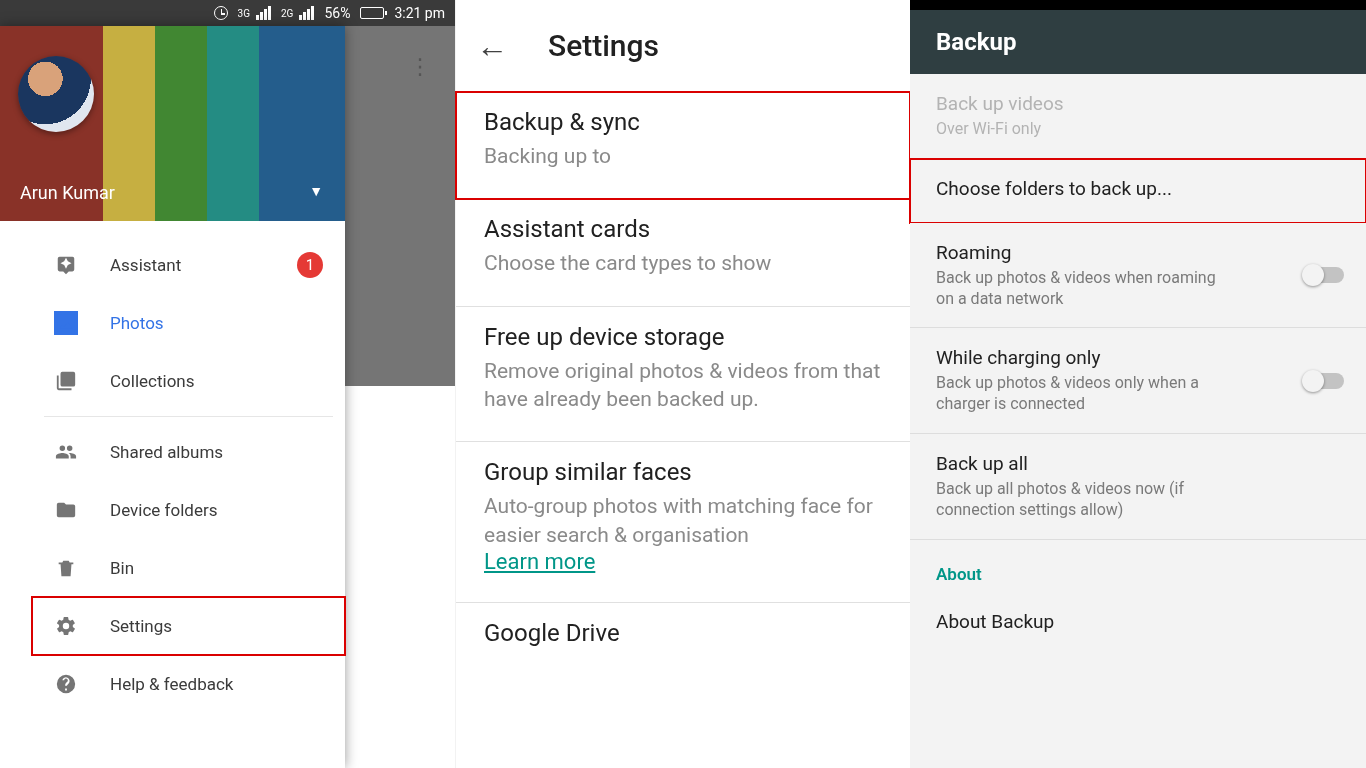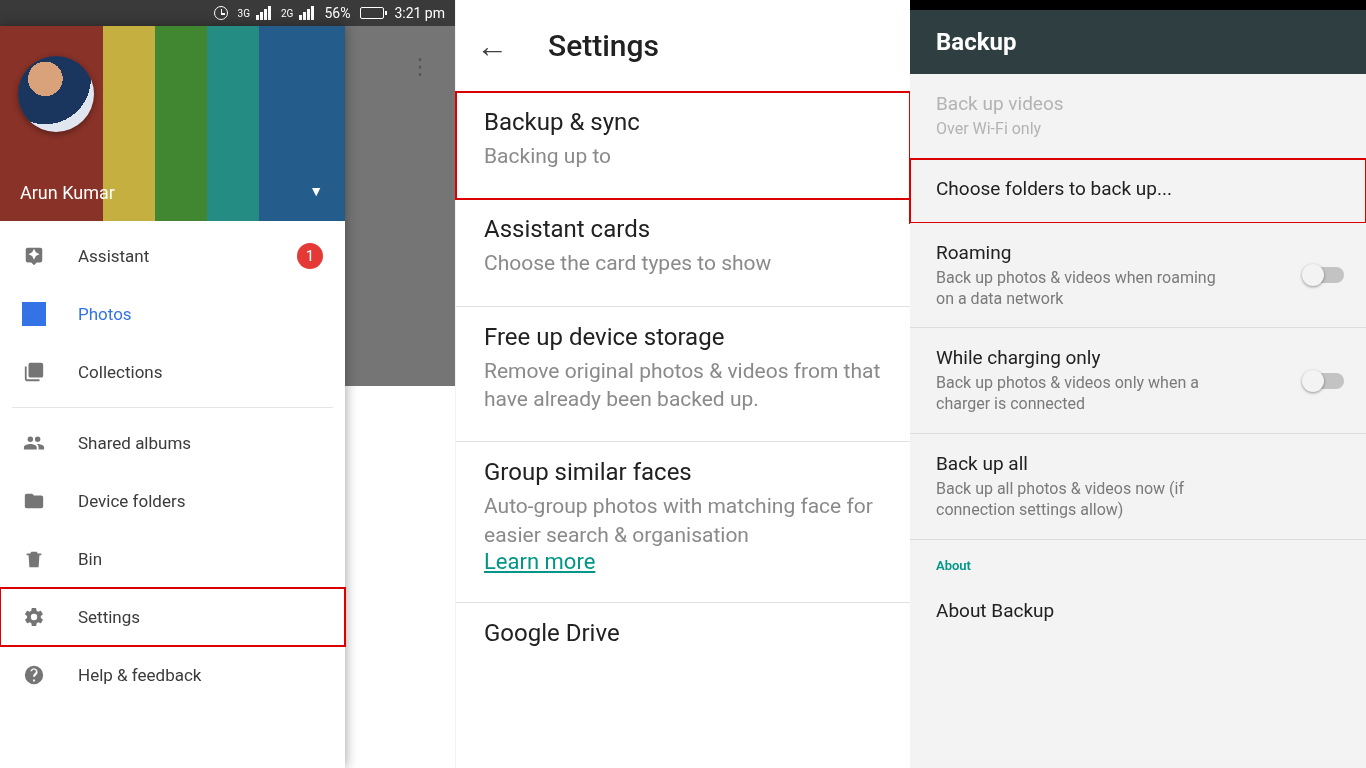--- a/index.html
+++ b/index.html
@@ -58,21 +58,21 @@
   }
   .drawer-header .dim{position:absolute;inset:0;background:rgba(0,0,0,.12);}
   .avatar {
     position:absolute; top:30px; left:18px; width:76px;height:76px;border-radius:50%;
     background: radial-gradient(circle at 36% 30%, #d9a27a 0 24%, #1a365f 24% 63%, #e0e6ef 63% 100%);
     box-shadow:0 2px 6px rgba(0,0,0,.4);
   }
   .username { position:absolute; bottom:18px; left:20px; font-size:18px; font-weight:400;}
   .acct-caret{ position:absolute; bottom:22px; right:22px; font-size:14px;}
 
-  .nav-list { padding-top: 6px; }
+  .nav-list { padding-top: 15px; margin-left: 32px; }
   .nav-item {
     display:flex; align-items:center; height:58px; padding:0 22px; gap:32px;
     color:#3b3b3b; font-size:17px; cursor:pointer; position:relative;
   }
   .nav-item.active { color:#3373e6; }
   .nav-item.active .nav-icon { background:#3373e6; }
   .nav-badge {
     position:absolute; right:22px; width:26px;height:26px;border-radius:50%;
     background:#e53935;color:#fff;display:flex;align-items:center;justify-content:center;
     font-size:15px;
@@ -103,21 +103,21 @@
   .backup-toggle-row {
     background:#33474a; color:#fff; height:78px; display:flex; align-items:center;
     justify-content:space-between; padding:0 26px 0 44px; font-size:22px;
   }
   .switchbig { width:50px;height:24px;border-radius:12px;background:#4f7c7a;position:relative; cursor:pointer;}
   .switchbig .knob{position:absolute;right:-2px;top:-2px;width:28px;height:28px;border-radius:50%;background:#7decd4;box-shadow:0 1px 3px rgba(0,0,0,.4);}
   .b-item { background:#f3f3f3; padding:18px 26px; border-bottom:1px solid #ddd; position:relative;}
   .b-item.disabled .b-title,.b-item.disabled .b-sub{color:#b3b3b3;}
   .b-title{font-size:19px;color:#212121;margin-bottom:4px;}
   .b-sub{font-size:16px;color:#7a7a7a;line-height:1.3; max-width:300px;}
-  .b-section{font-size:13px;color:#009688;font-weight:600;margin-top:0;}
+  .b-section{font-size:17px;color:#009688;font-weight:600;margin-top:6px;}
   .b-switch{position:absolute;right:22px;top:50%;transform:translateY(-50%);width:40px;height:16px;border-radius:9px;background:#c3c3c3;cursor:pointer;}
   .b-switch .knob{position:absolute;left:-2px;top:-3px;width:22px;height:22px;border-radius:50%;background:#f3f3f3;box-shadow:0 1px 3px rgba(0,0,0,.4);}
   .col3 .red-highlight{padding:18px 26px;}
 
 </style>
 </head>
 <body>
 
 <div class="col1">
 

